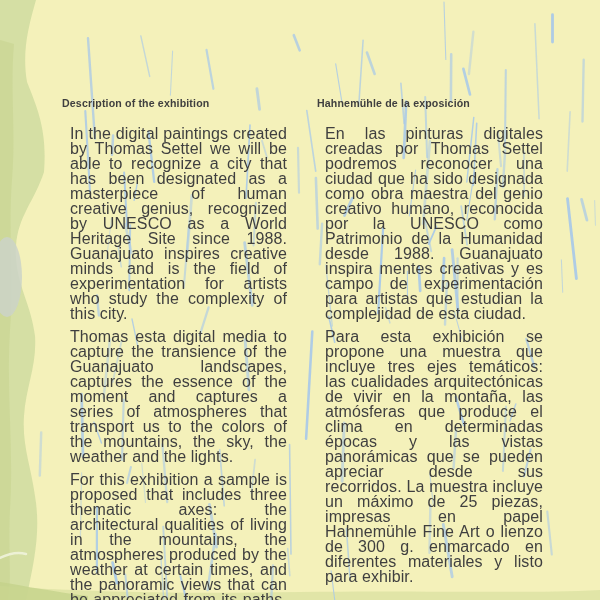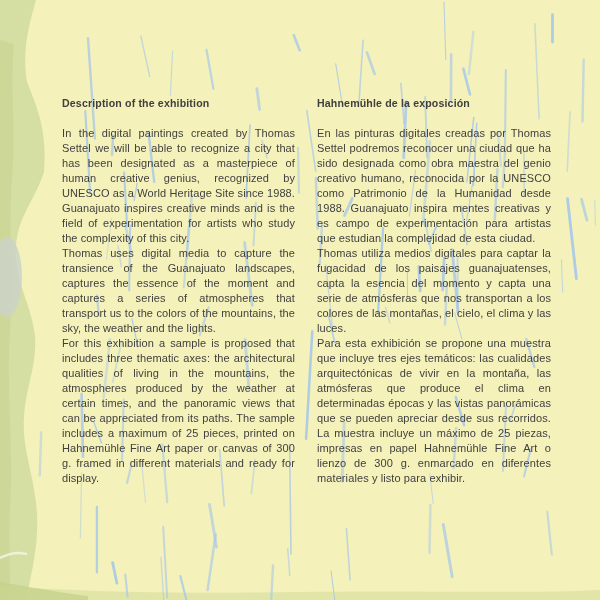--- a/index.html
+++ b/index.html
@@ -34,22 +34,22 @@
   .col-en{left:62px;width:233px;}
   .col-es{left:317px;width:234px;}
   .col-heading{
     font-size:10.6px;
     font-weight:700;
     letter-spacing:.15px;
     margin:0 0 17px 0;
     color:var(--text);
   }
   .col-body p{
-    margin:0;
-    font-size:11px;
+    margin:8px;
+    font-size:16px;
     line-height:15px;
     letter-spacing:.1px;
     text-align:justify;
     color:var(--text);
   }
 </style>
 </head>
 <body>
 
 <div class="canvas">
@@ -182,27 +182,26 @@
         <path d="M255.1,459.5 q-1.9,16.9 -3.7,33.8" stroke="#a9c9e8" stroke-width="1.72" opacity="0.51"></path>
         <path d="M400.9,83.3 q1.6,20.1 3.2,40.1" stroke="#a9c9e8" stroke-width="1.61" opacity="0.74"></path>
         <path d="M110.0,339.2 q-3.2,29.2 -6.4,58.4" stroke="#a9c9e8" stroke-width="2.52" opacity="0.48"></path>
       </g>
   </svg>
 
   <div class="text-col col-en">
     <h2 class="col-heading">Description of the exhibition</h2>
     <div class="col-body">
       <p>In the digital paintings created by Thomas Settel we will be able to recognize a city that has been designated as a masterpiece of human creative genius, recognized by UNESCO as a World Heritage Site since 1988. Guanajuato inspires creative minds and is the field of experimentation for artists who study the complexity of this city.</p>
-      <p>Thomas uses digital media to capture the transience of the Guanajuato landscapes, captures the essence of the moment and captures a series of atmospheres that transport us to the colors of the mountains, the sky, the weather and the lights.</p>
+      <p>Thomas esta digital media to capture the transience of the Guanajuato landscapes, captures the essence of the moment and captures a series of atmospheres that transport us to the colors of the mountains, the sky, the weather and the lights.</p>
       <p>For this exhibition a sample is proposed that includes three thematic axes: the architectural qualities of living in the mountains, the atmospheres produced by the weather at certain times, and the panoramic views that can be appreciated from its paths. The sample includes a maximum of 25 pieces, printed on Hahnemühle Fine Art paper or canvas of 300 g. framed in different materials and ready for display.</p>
     </div>
   </div>
 
   <div class="text-col col-es">
     <h2 class="col-heading">Hahnemühle de la exposición</h2>
     <div class="col-body">
       <p>En las pinturas digitales creadas por Thomas Settel podremos reconocer una ciudad que ha sido designada como obra maestra del genio creativo humano, reconocida por la UNESCO como Patrimonio de la Humanidad desde 1988. Guanajuato inspira mentes creativas y es campo de experimentación para artistas que estudian la complejidad de esta ciudad.</p>
-      <p>Thomas utiliza medios digitales para captar la fugacidad de los paisajes guanajuatenses, capta la esencia del momento y capta una serie de atmósferas que nos transportan a los colores de las montañas, el cielo, el clima y las luces.</p>
       <p>Para esta exhibición se propone una muestra que incluye tres ejes temáticos: las cualidades arquitectónicas de vivir en la montaña, las atmósferas que produce el clima en determinadas épocas y las vistas panorámicas que se pueden apreciar desde sus recorridos. La muestra incluye un máximo de 25 piezas, impresas en papel Hahnemühle Fine Art o lienzo de 300 g. enmarcado en diferentes materiales y listo para exhibir.</p>
     </div>
   </div>
 
 </div>
 
 </body></html>

